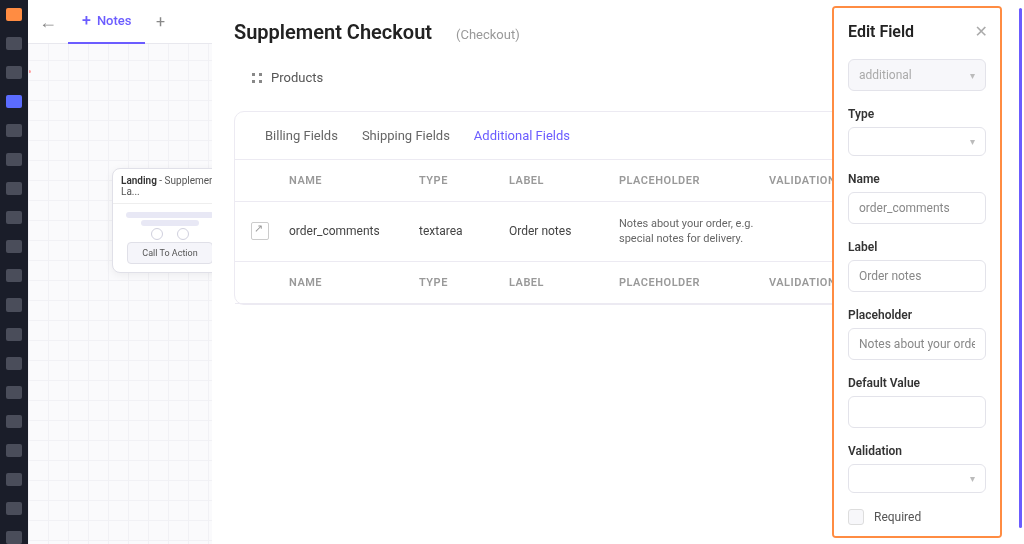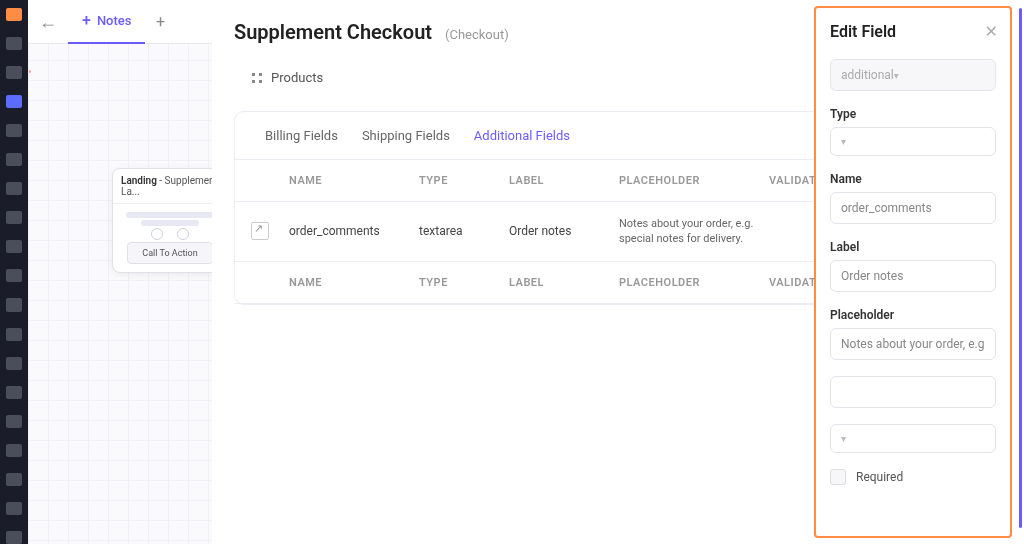--- a/index.html
+++ b/index.html
@@ -22,21 +22,21 @@
 .node-body{padding:8px;display:flex;flex-direction:column;align-items:center;gap:2px}
 .node-bar{width:90%;height:6px;background:#e8e8f5;border-radius:3px}
 .node-bar.mid{width:60%}
 .node-dots{display:flex;gap:14px}
 .node-dot{width:12px;height:12px;border:1px solid #d0d0de;border-radius:50%}
 .node-cta{width:88%;text-align:center;padding:5px;background:#f5f5fa;border:1px solid #e0e0e8;border-radius:4px;color:#555;font-size:9px}
 .node-conn{position:absolute;left:228px;top:250px;width:20px;height:1px;background:#ccc}
 .panel{position:absolute;left:212px;top:0;right:0;bottom:0;background:#fff;overflow:hidden}
 .panel-title{padding:20px 22px 16px}
 .panel-title h1{font-size:20px;font-weight:600;color:#222;display:inline}
-.panel-title .sub{font-size:13px;color:#999;margin-left:9px}
+.panel-title .sub{font-size:13px;color:#999;margin-left:20px}
 .panel-tabs{display:flex;gap:4px;padding:0 22px 16px}
 .ptab{display:flex;align-items:center;gap:7px;padding:9px 14px;border:1px solid transparent;border-radius:8px;font-size:13px;color:#555;cursor:pointer}
 .ptab.on{border-color:#6b5cff;color:#6b5cff}
 .ptab-ico{width:15px;height:15px;display:inline-block}
 .ico-grid{background:radial-gradient(circle,#888 1.5px,transparent 1.5px);background-size:7px 7px;background-position:1px 1px}
 .ico-cart{border:1.5px solid #888;border-top:none;border-radius:0 0 3px 3px;height:10px;margin-top:4px;position:relative}
 .ico-cart::before{content:"";position:absolute;top:-6px;left:2px;right:2px;height:6px;border:1.5px solid #888;border-bottom:none;border-radius:5px 5px 0 0}
 .ico-pen{width:14px;height:14px;border:1.5px solid #6b5cff;border-radius:50%;position:relative}
 .ico-pen::after{content:"";position:absolute;top:3px;left:3px;width:5px;height:5px;border-left:1.5px solid #6b5cff;border-bottom:1.5px solid #6b5cff;transform:rotate(-45deg)}
 .card{margin:0 22px;border:1px solid #eceaf2;border-radius:10px}
@@ -45,28 +45,28 @@
 .ctab.on{color:#6b5cff}
 .card-restore{position:absolute;right:12px;top:10px;padding:8px 14px;border:1px solid #e0e0e8;border-radius:6px;background:#fff;font-size:12px;color:#555}
 .thead,.trow{display:grid;grid-template-columns:44px 130px 90px 110px 150px 100px 60px;align-items:center;padding:14px 10px;font-size:11px}
 .thead{color:#999;letter-spacing:0.5px;font-weight:600;border-bottom:1px solid #eceaf2}
 .trow{border-bottom:1px solid #eceaf2;font-size:12px;color:#444}
 .trow .drag{width:18px;height:18px;border:1px solid #ccc;border-radius:2px;position:relative;margin-left:6px}
 .trow .drag::after{content:"↗";position:absolute;top:-1px;left:2px;font-size:11px;color:#999}
 .trow .ph{color:#666;font-size:11px;line-height:1.4}
 .trow .req{width:22px;height:14px;border:1.5px solid #ddd;border-radius:8px;position:relative}
 .trow .req::after{content:"";position:absolute;left:1px;top:1px;width:10px;height:10px;background:#ddd;border-radius:50%}
-.drawer{position:absolute;right:12px;top:6px;bottom:6px;width:198px;background:#fff;border:2px solid #ff8c42;border-radius:4px;padding:14px 14px;overflow-y:auto}
+.drawer{position:absolute;right:22px;top:6px;bottom:6px;width:170px;background:#fff;border:2px solid #ff8c42;border-radius:4px;padding:14px 14px;overflow-y:auto}
 .drawer::-webkit-scrollbar{width:4px}
 .drawer h2{font-size:16px;font-weight:600;color:#222;margin-bottom:18px}
 .drawer .close{position:absolute;right:12px;top:14px;color:#aaa;font-size:16px;cursor:pointer}
 .fld{margin-bottom:16px}
 .fld label{display:block;font-size:12px;font-weight:600;color:#333;margin-bottom:6px}
 .fld input,.fld .sel{width:100%;padding:8px 10px;border:1px solid #e3e3ea;border-radius:6px;font-size:12px;color:#888;background:#fff}
-.fld .sel{display:flex;justify-content:flex-start;align-items:center;color:#aaa}
+.fld .sel{display:flex;justify-content:space-between;align-items:center;color:#aaa}
 .fld .sel.dis{background:#f7f7fa}
 .fld .sel .chev{color:#bbb;font-size:10px}
 .chk{display:flex;align-items:center;gap:10px;font-size:12px;color:#555}
 .chk .box{width:16px;height:16px;border:1px solid #ddd;border-radius:3px;background:#f7f7fa}
 .scroll-ind{position:absolute;right:2px;top:8px;width:3px;height:520px;background:#6b5cff;border-radius:2px}
 </style>
 </head>
 <body>
 
 <div class="leftbar">
@@ -187,24 +187,25 @@
 
   <div class="fld"><label>Name</label>
     <input value="order_comments" style=""></div>
 
   <div class="fld"><label>Label</label>
     <input value="Order notes" style=""></div>
 
   <div class="fld"><label>Placeholder</label>
     <input value="Notes about your order, e.g. special" style=""></div>
 
+  <div class="fld"><label>Default Value</label>
+    <input style=""></div>
+
   <div class="fld">
-    <input style=""></div>
-
-  <div class="fld">
+      <label>Validation</label>
     <div class="sel">
         <span></span>
         <span class="chev">▾</span>
       </div>
     </div>
 
   <div class="chk">
     <span class="box"></span>
     <span>Required</span>
   </div>

